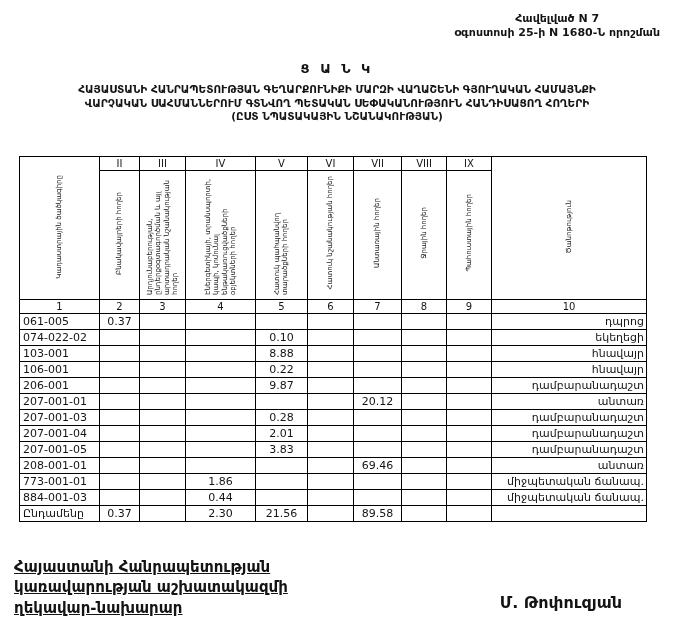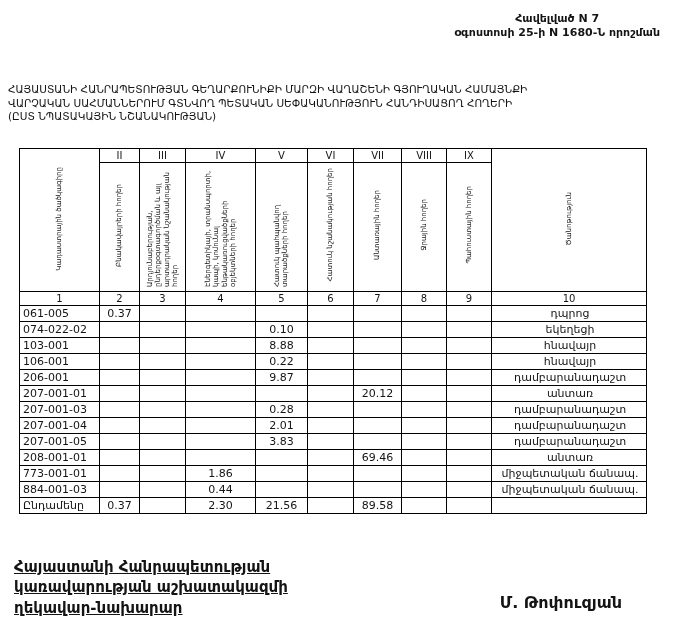--- a/index.html
+++ b/index.html
@@ -17,25 +17,25 @@
     text-align:center;font-size:11px;font-weight:bold;line-height:1.25;
   }
 
   .doc-title{
     position:absolute;top:61px;left:0;right:0;
     text-align:center;font-weight:bold;font-size:13px;letter-spacing:3px;
   }
 
   .subtitle{
     position:absolute;top:83px;left:8px;right:8px;
-    text-align:left;font-weight:normal;font-size:10.5px;line-height:1.3;
+    text-align:center;font-weight:bold;font-size:10.5px;line-height:1.3;
   }
 
   table.land-table{
-    position:absolute;top:148px;left:19px;
+    position:absolute;top:156px;left:19px;
     border-collapse:collapse;table-layout:fixed;
     background:#e5e5e5;
   }
   .land-table th,.land-table td{
     border:1px solid #000;
     padding:0 2px;
     font-weight:normal;
     overflow:hidden;
     background:#fff;
   }
@@ -52,41 +52,42 @@
     font-size:7px;line-height:1.18;
     max-height:124px;
     text-align:left;
   }
   th.span2 .vert{max-height:140px;}
   tr.num-row th{height:13px;font-size:10px;text-align:center;}
 
   .land-table tbody td{font-size:11px;height:15px;white-space:nowrap;}
   td.code{text-align:left;padding-left:3px;margin-top:48px;}
   td.val{text-align:center;}
-  td.note{text-align:center;padding-left:4px;}
+  td.note{text-align:right;padding-left:4px;}
 
   .sig-left{
     position:absolute;left:14px;top:557px;
     font-size:15px;font-weight:bold;line-height:1.35;text-decoration:underline;
   }
   .sig-right{
     position:absolute;right:52px;top:593px;
     font-size:16px;font-weight:bold;
   }
 </style>
 </head>
 <body>
 
 <div class="sheet">
 
   <div class="appendix">
     <div>Հավելված N 7</div>
     <div>օգոստոսի 25-ի N 1680-Ն որոշման</div>
   </div>
 
+  <div class="doc-title">Ց Ա Ն Կ</div>
 
   <div class="subtitle">
     <div>ՀԱՅԱՍՏԱՆԻ ՀԱՆՐԱՊԵՏՈՒԹՅԱՆ ԳԵՂԱՐՔՈՒՆԻՔԻ ՄԱՐԶԻ ՎԱՂԱՇԵՆԻ ԳՅՈՒՂԱԿԱՆ ՀԱՄԱՅՆՔԻ</div>
     <div>ՎԱՐՉԱԿԱՆ ՍԱՀՄԱՆՆԵՐՈՒՄ ԳՏՆՎՈՂ ՊԵՏԱԿԱՆ ՍԵՓԱԿԱՆՈՒԹՅՈՒՆ ՀԱՆԴԻՍԱՑՈՂ ՀՈՂԵՐԻ</div>
     <div>(ԸՍՏ ՆՊԱՏԱԿԱՅԻՆ ՆՇԱՆԱԿՈՒԹՅԱՆ)</div>
   </div>
 
   <table class="land-table">
     <colgroup>
       <col class="c1">

